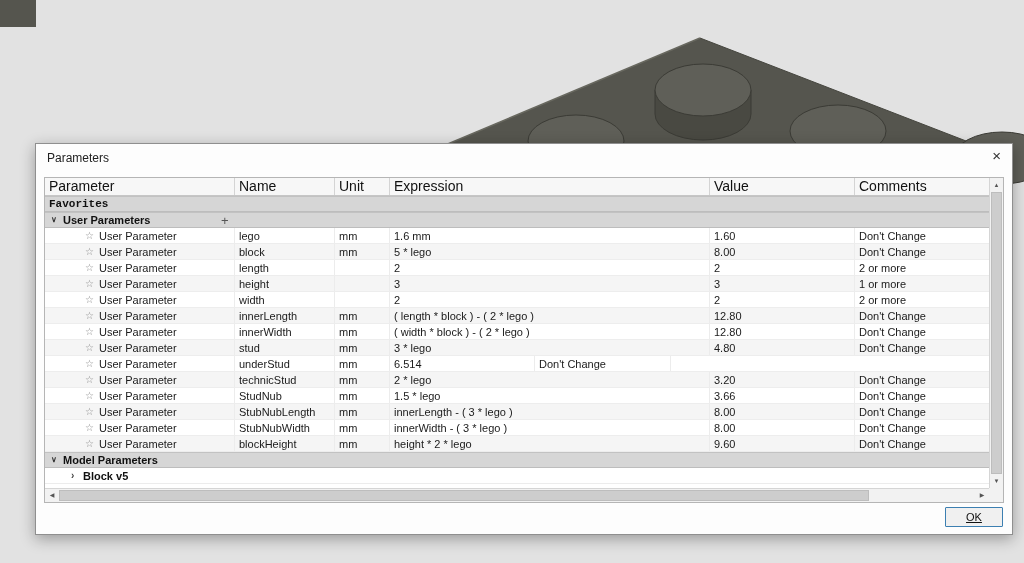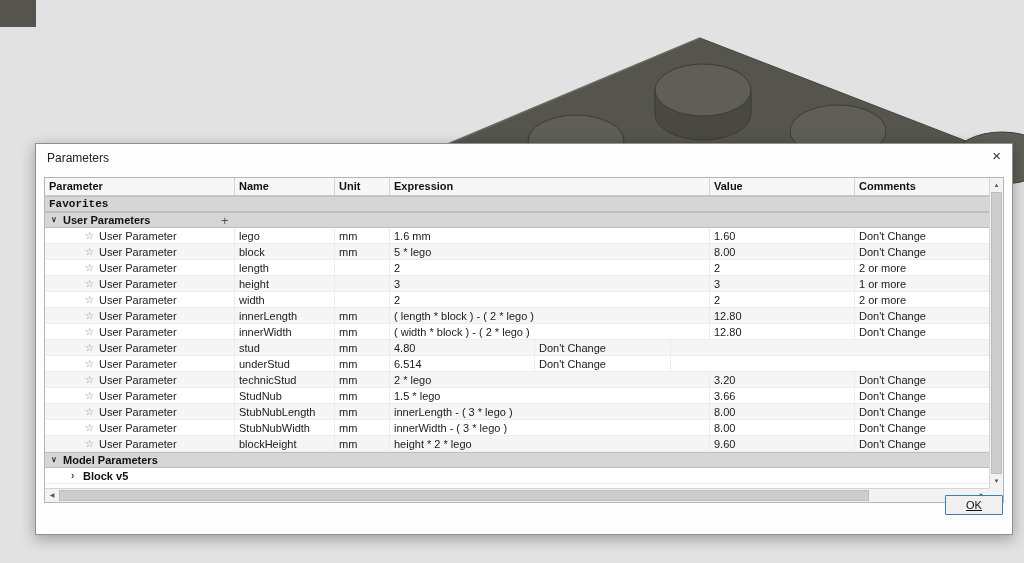--- a/index.html
+++ b/index.html
@@ -19,21 +19,21 @@
   }
   .dlg-title{position:absolute;left:11px;top:7px;font-size:12px;color:#222;}
   .dlg-close{position:absolute;right:11px;top:4px;font-size:15px;color:#333;cursor:pointer;line-height:16px;}
 
   
   .table-area{
     position:absolute;left:8px;top:33px;width:960px;height:326px;
     border:1px solid #b5b5b5;background:#fff;box-sizing:border-box;overflow:hidden;
   }
   .grid-header{display:flex;height:17px;background:#f7f7f7;border-bottom:1px solid #c6c6c6;width:946px;}
-  .hcell{font-size:11px;font-weight:bold;color:#111;padding-left:4px;line-height:16px;
+  .hcell{font-size:14px;font-weight:normal;color:#111;padding-left:4px;line-height:16px;
     border-right:1px solid #d4d4d4;box-sizing:border-box;overflow:hidden;white-space:nowrap;}
   .c0{width:190px;} .c1{width:100px;} .c2{width:55px;} .c3{width:320px;} .c4{width:145px;} .c5{width:136px;border-right:none;}
 
   .grid-body{width:946px;}
   .row{display:flex;height:16px;line-height:16px;font-size:11px;color:#1a1a1a;
     box-sizing:border-box;position:relative;white-space:nowrap;}
   .row.group{background:#d6d6d6;border-top:1px solid #c2c2c2;border-bottom:1px solid #bdbdbd;align-items:center;}
   .row.group .chev{margin-left:6px;font-size:8px;color:#333;width:12px;font-weight:bold;}
   .row.group .glabel{font-weight:bold;color:#111;}
   .row.group .glabel.noch{margin-left:4px;font-family:Liberation Mono, monospace;}
@@ -56,21 +56,21 @@
   .vthumb{position:absolute;left:1px;right:1px;top:14px;bottom:14px;background:#cdcdcd;border:1px solid #bdbdbd;box-sizing:border-box;}
   .hscroll{position:absolute;left:0;bottom:0;height:14px;right:14px;background:#f2f2f2;
     border-top:1px solid #d5d5d5;box-sizing:border-box;}
   .hscroll .arr{position:absolute;top:0;width:14px;height:13px;text-align:center;font-size:6px;color:#555;line-height:13px;}
   .hscroll .arr.left{left:0;} .hscroll .arr.right{right:0;}
   .hthumb{position:absolute;top:1px;bottom:1px;left:14px;right:120px;background:#cdcdcd;border:1px solid #bdbdbd;box-sizing:border-box;}
   .corner{position:absolute;right:0;bottom:0;width:14px;height:14px;background:#f2f2f2;}
 
   
   .ok-btn{
-    position:absolute;right:9px;bottom:19px;width:58px;height:20px;
+    position:absolute;right:9px;bottom:7px;width:58px;height:20px;
     background:#f0f0f0;border:1px solid #3c7fb1;border-radius:1px;
     font-size:11px;color:#111;font-family:"Liberation Sans", sans-serif;cursor:pointer;text-decoration:underline;
   }
 </style>
 </head>
 <body>
 
 <svg class="scene" width="1024" height="563" viewBox="0 0 1024 563">
   <rect x="0" y="0" width="36" height="27" fill="#55554e"></rect>
   <polygon points="443,146 700,38 1010,158 1010,310 443,310" fill="#55554e"></polygon>
@@ -184,20 +184,21 @@
           <div class="cell c4">12.80</div>
           <div class="cell c5">Don't Change</div>
         </div>
         <div class="row param alt">
           <div class="cell c0 first">
             <span class="star">☆</span>
             <span class="plabel">User Parameter</span>
           </div>
           <div class="cell c1">stud</div>
           <div class="cell c2">mm</div>
+          <div class="cell c3">3 * lego</div>
           <div class="cell c4">4.80</div>
           <div class="cell c5">Don't Change</div>
         </div>
         <div class="row param">
           <div class="cell c0 first">
             <span class="star">☆</span>
             <span class="plabel">User Parameter</span>
           </div>
           <div class="cell c1">underStud</div>
           <div class="cell c2">mm</div>

